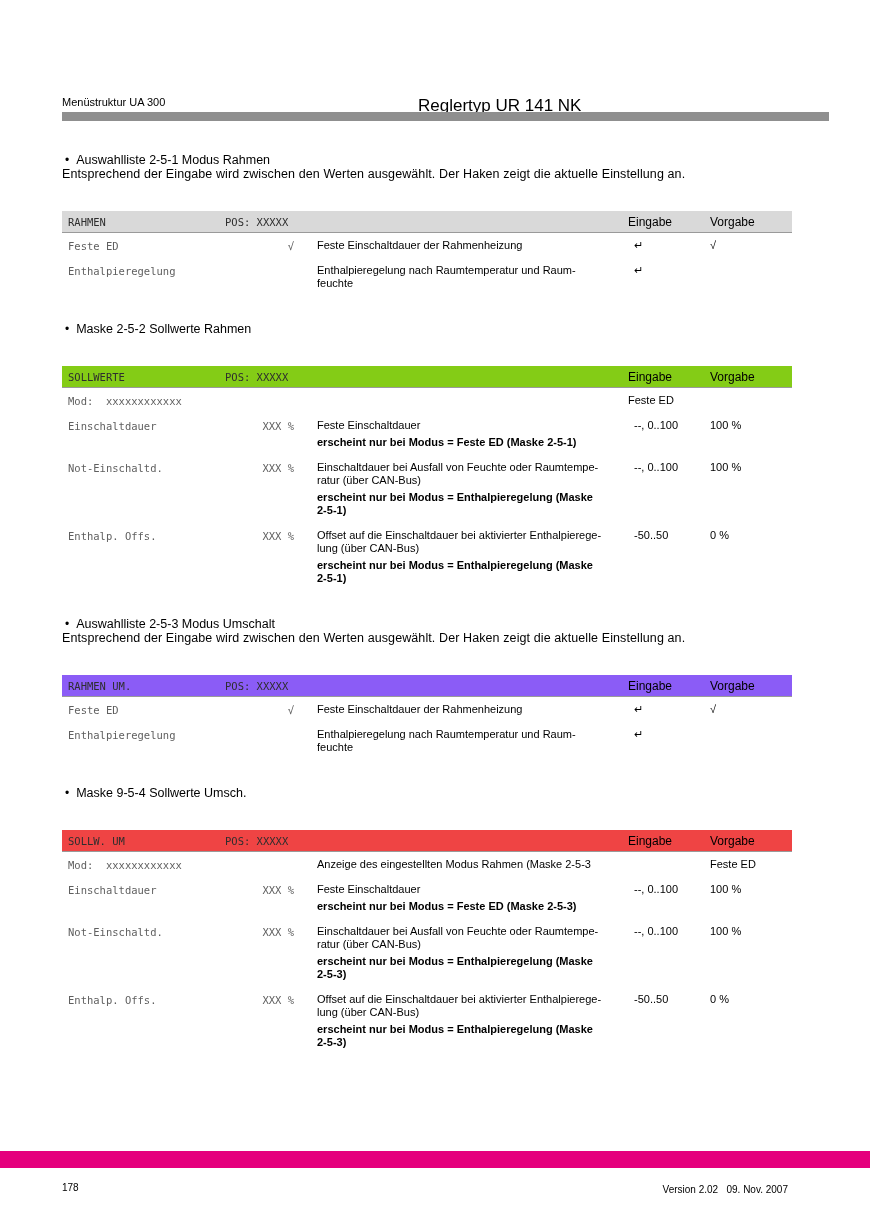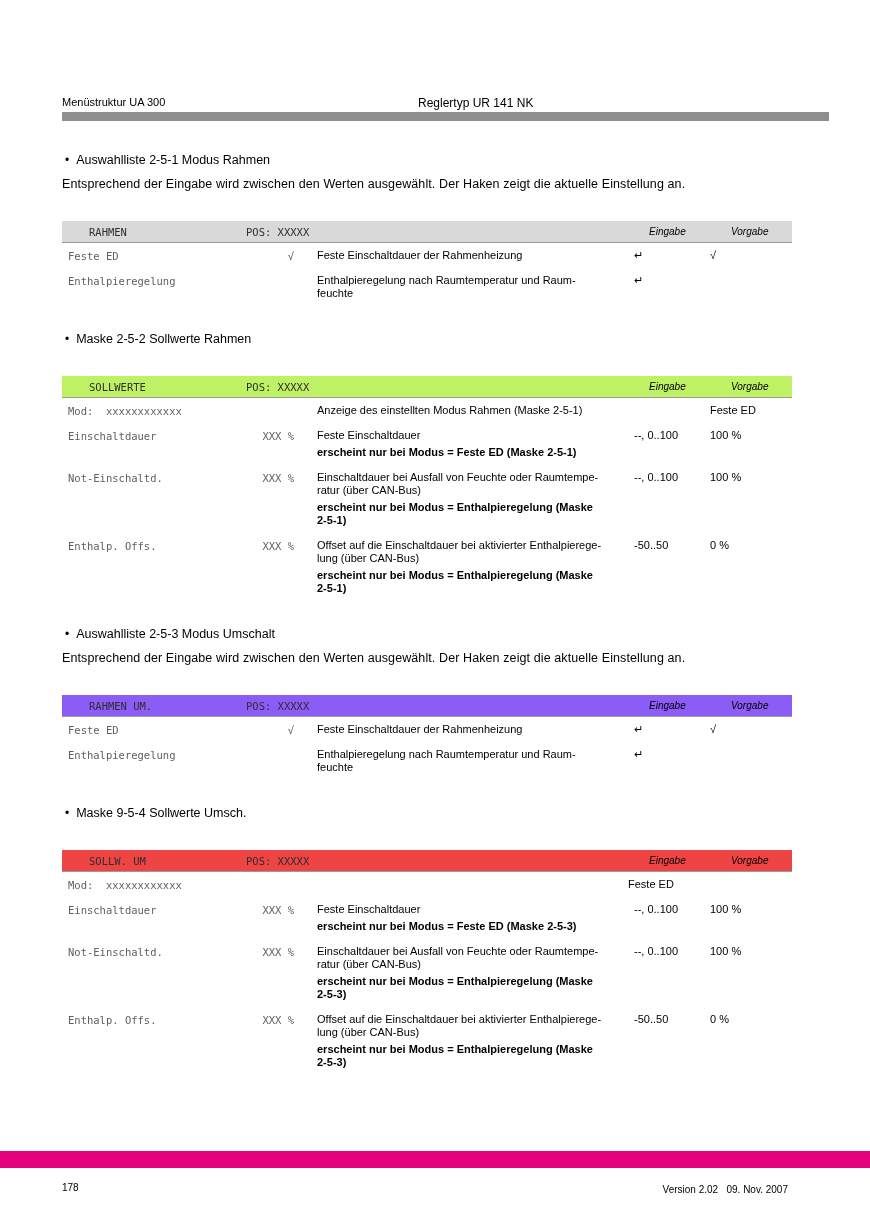--- a/index.html
+++ b/index.html
@@ -2,38 +2,38 @@
 <html><head>
 <meta charset="utf-8">
 <style>
   * { margin:0; padding:0; box-sizing:border-box; }
   html,body { width:870px; height:1230px; background:#ffffff; overflow:hidden;
     font-family:"Liberation Sans", sans-serif; color:#000; position:relative; }
 
   
   .page-header { position:absolute; top:96px; left:62px; width:767px; height:14px; }
   .hdr-left  { position:absolute; left:0; top:0; font-size:11px; }
-  .hdr-center{ position:absolute; left:356px; top:0; font-size:12px; }
+  .hdr-center{ position:absolute; left:356px; top:0; font-size:17px; }
   .hdr-rule  { position:absolute; top:112px; left:62px; width:767px; height:9px; }
 
   
   .content { position:absolute; top:145px; left:62px; width:730px; }
 
   .section-heading { padding-top:26px; font-size:12.5px; display:flex; align-items:baseline; }
   .section:first-child .section-heading { padding-top:8px; }
   .bullet { font-size:12px; margin-right:7px; margin-left:3px; }
-  .section-intro { margin-top:10px; font-size:12.5px; letter-spacing:0.1px; }
+  .section-intro { font-size:12.5px; letter-spacing:0.1px; }
 
   .ptable { margin-top:30px; width:730px; font-size:11px; }
   .ptable-header { height:22px; display:grid; grid-template-columns:163px 403px 82px 82px;
-    align-items:center; border-bottom:1px solid #9a9a9a;padding-left:21px; }
+    align-items:center; border-bottom:1px solid #9a9a9a; }
   .t-name, .t-pos { font-family:"DejaVu Sans Mono", monospace; font-size:10.5px;
     color:#2e2e2e; white-space:pre; }
   .t-name { padding-left:6px; }
-  .t-colhead { font-size:10px; color:#000;font-style:italic; }
+  .t-colhead { font-size:12px; color:#000; }
 
   .t-row { display:grid; grid-template-columns:197px 35px 334px 82px 82px;
     padding:6px 0 6px 0; align-items:start; }
   .c-param { font-family:"DejaVu Sans Mono", monospace; font-size:10.5px; color:#5f5f5f;
     white-space:pre; padding-left:6px; padding-top:1px; }
   .c-unit  { font-family:"DejaVu Sans Mono", monospace; font-size:10.5px; color:#5f5f5f;
     text-align:right; padding-top:1px; }
   .c-desc  { padding-left:23px; line-height:13px; }
   .c-desc .para + .para { margin-top:4px;font-weight:bold; }
   .c-eingabe { padding-left:6px; line-height:13px; }
@@ -91,33 +91,30 @@
     </div>
   </section>
 
   <section class="section">
     <div class="section-heading">
       <span class="bullet">•</span>
       <span>Maske 2-5-2 Sollwerte Rahmen</span>
     </div>
 
     <div class="ptable">
-      <div class="ptable-header" style="background-color: #bef264;">
+      <div class="ptable-header" style="background-color: #84cc16;">
         <span class="t-name">SOLLWERTE</span>
         <span class="t-pos">POS: XXXXX</span>
         <span class="t-colhead">Eingabe</span>
         <span class="t-colhead">Vorgabe</span>
       </div>
       <div>
   <div class="t-row">
     <span class="c-param">Mod:  xxxxxxxxxxxx</span>
     <span class="c-unit"></span>
-    <span class="c-desc">
-              <div class="para">Anzeige des einstellten Modus Rahmen (Maske 2-5-1)</div>
-            </span>
     <span class="c-eingabe"></span>
     <span class="c-vorgabe">Feste ED</span>
   </div>
 
   <div class="t-row">
     <span class="c-param">Einschaltdauer</span>
     <span class="c-unit">XXX %</span>
     <span class="c-desc">
               <div class="para">Feste Einschaltdauer</div>
               <div class="para">erscheint nur bei Modus = Feste ED (Maske 2-5-1)</div>
@@ -198,20 +195,23 @@
       <div class="ptable-header" style="background-color: #ef4444;">
         <span class="t-name">SOLLW. UM</span>
         <span class="t-pos">POS: XXXXX</span>
         <span class="t-colhead">Eingabe</span>
         <span class="t-colhead">Vorgabe</span>
       </div>
       <div>
   <div class="t-row">
     <span class="c-param">Mod:  xxxxxxxxxxxx</span>
     <span class="c-unit"></span>
+    <span class="c-desc">
+              <div class="para">Anzeige des eingestellten Modus Rahmen (Maske 2-5-3</div>
+            </span>
     <span class="c-eingabe"></span>
     <span class="c-vorgabe">Feste ED</span>
   </div>
 
   <div class="t-row">
     <span class="c-param">Einschaltdauer</span>
     <span class="c-unit">XXX %</span>
     <span class="c-desc">
               <div class="para">Feste Einschaltdauer</div>
               <div class="para">erscheint nur bei Modus = Feste ED (Maske 2-5-3)</div>

